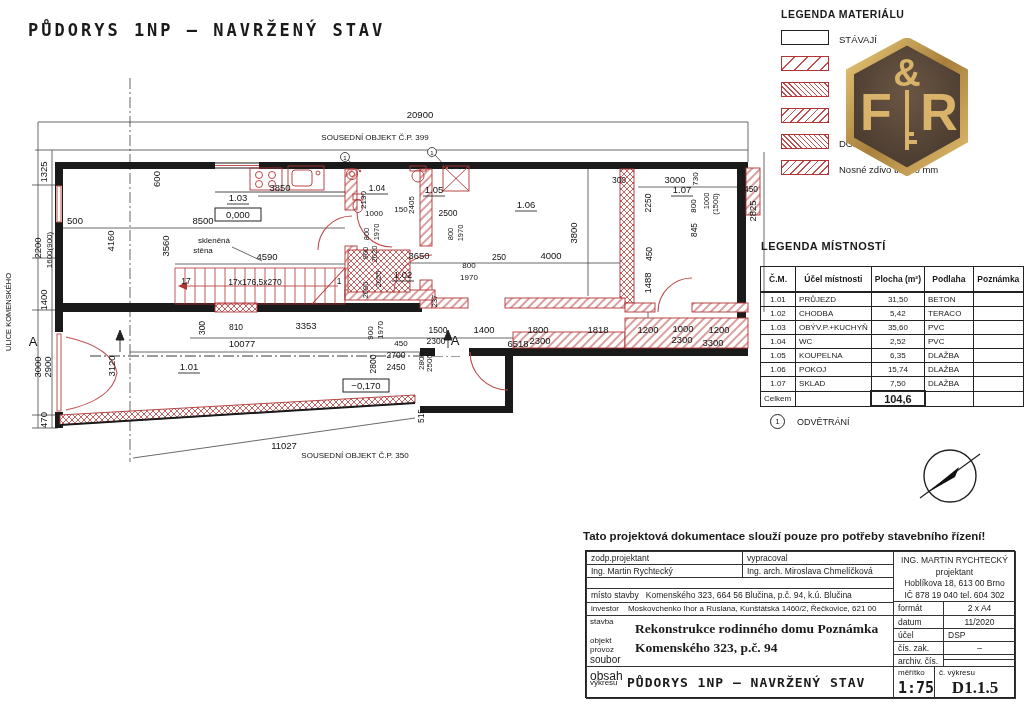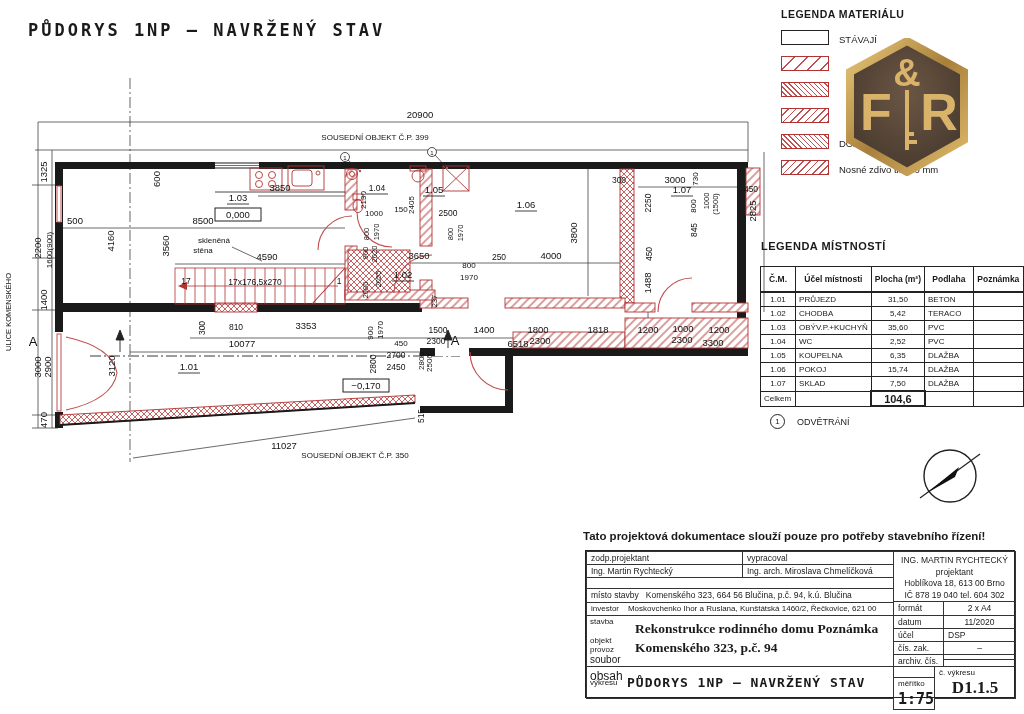--- a/index.html
+++ b/index.html
@@ -499,21 +499,21 @@
   <div class="cell" style="left:307px;top:90px;width:51px;height:14px">čís. zak.</div>
   <div class="cell" style="left:357px;top:90px;width:73px;height:14px;text-align:center">–</div>
   <div class="cell" style="left:307px;top:103px;width:51px;height:13px">archiv. čís.</div>
   <div class="cell" style="left:357px;top:103px;width:73px;height:13px"></div>
 
   <div class="cell" style="left:0;top:115px;width:308px;height:33px">
     <div style="position:absolute;left:3px;top:2px;font-size:12px">obsah</div>
     <div style="position:absolute;left:3px;top:11px;font-size:8px">výkresu</div>
     <div class="mono" style="position:absolute;left:40px;top:8px;font-size:13px;letter-spacing:1px">PŮDORYS 1NP – NAVRŽENÝ STAV</div>
   </div>
-  <div class="cell" style="left:307px;top:126px;width:42px;height:33px">
+  <div class="cell" style="left:307px;top:115px;width:42px;height:33px">
     <div style="font-size:8px">měřítko</div>
     <div class="mono" style="font-size:15px;margin-top:2px">1:75</div>
   </div>
   <div class="cell" style="left:348px;top:115px;width:82px;height:33px">
     <div style="font-size:8px">č. výkresu</div>
     <div class="big-serif" style="font-size:17px;margin-top:1px;text-align:center">D1.1.5</div>
   </div>
 </div>
 
 </div>

